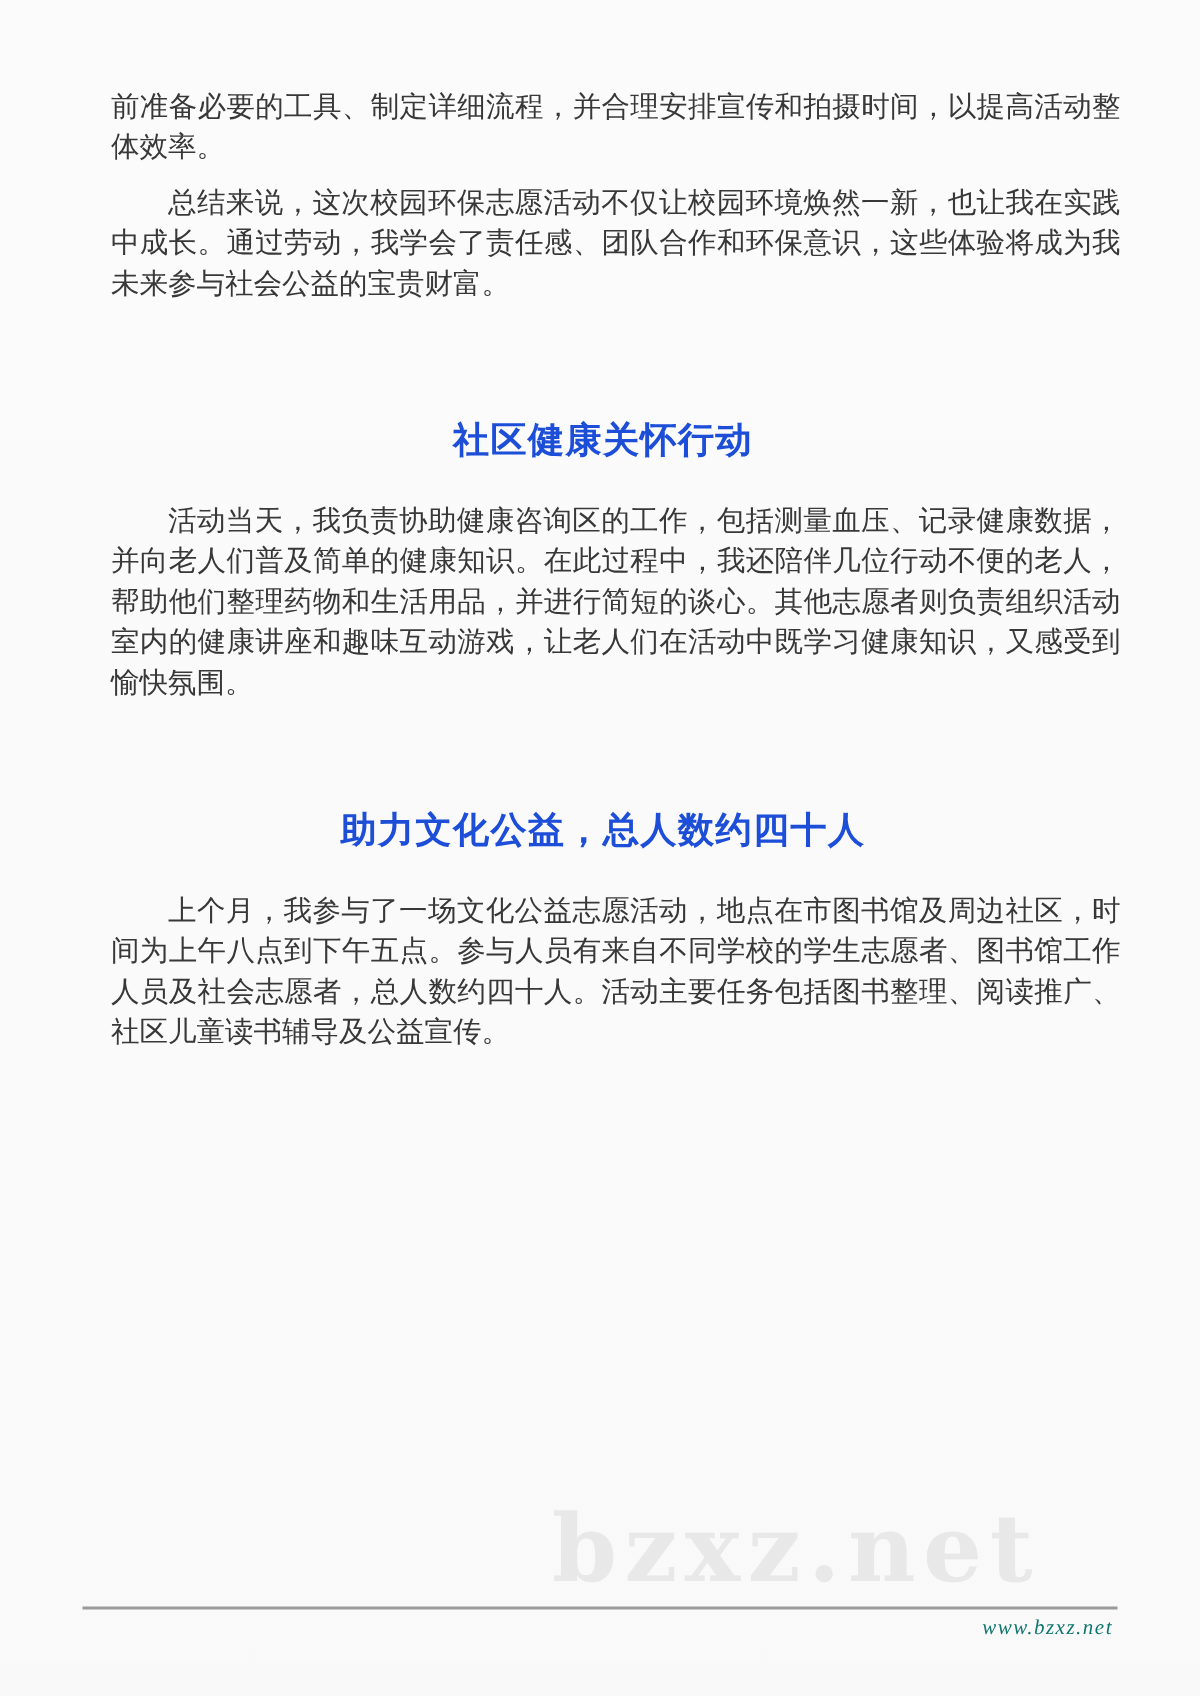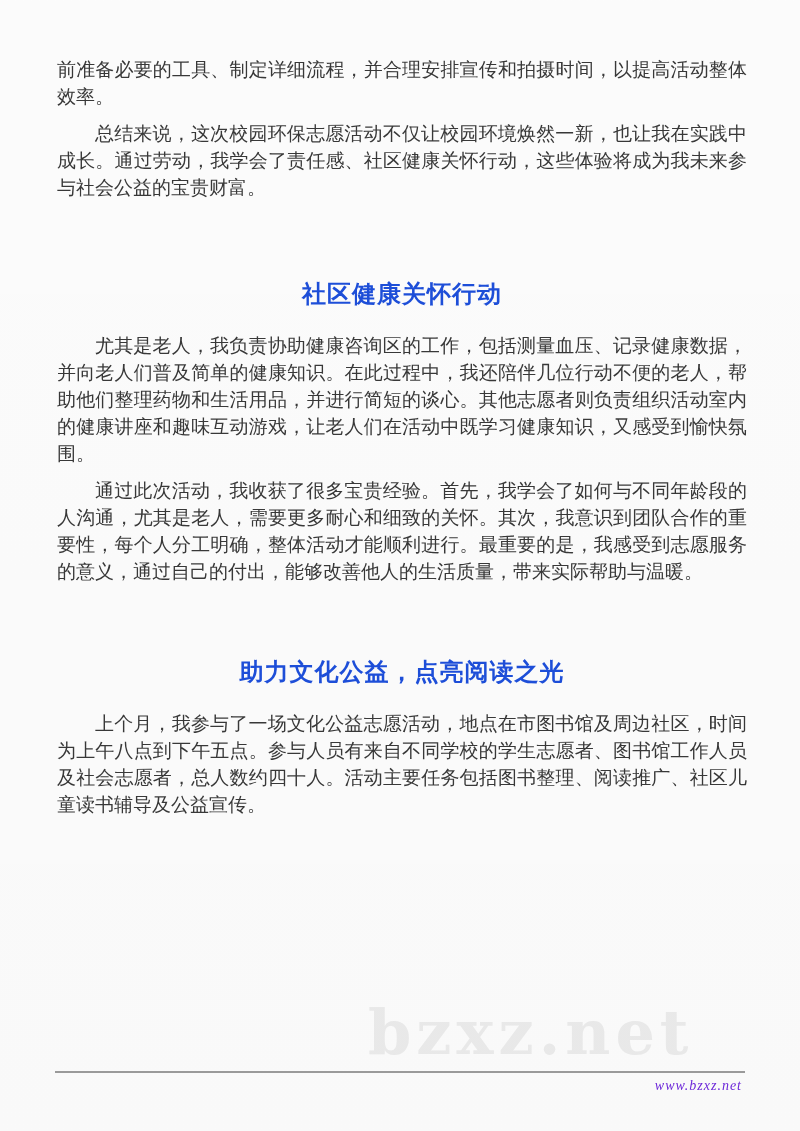--- a/index.html
+++ b/index.html
@@ -28,22 +28,21 @@
     left: 57px;
     top: 58px;
     width: 690px;
     color: #383838;
     font-size: 19px;
     line-height: 27px;
     text-align: justify;
     z-index: 1;
   }
   .content p {
-    margin: 0 0 10px 0;
-    font-family: Liberation Mono, monospace;
+    margin: 0 0 10px 17px;
   }
   .content p.indent {
     text-indent: 38px;
   }
   .section-title {
     font-size: 24px;
     font-weight: bold;
     color: #1d4ed8;
     text-align: center;
     text-indent: 0;
@@ -76,47 +75,46 @@
     z-index: 2;
   }
   .footer-url {
     position: absolute;
     right: 58px;
     top: 1078px;
     font-family: "Liberation Serif", serif;
     font-style: italic;
     font-size: 14px;
     letter-spacing: 1px;
-    color: #6d28d9;
+    color: #0f766e;
     z-index: 2;
   }
 </style>
 </head>
 <body>
 
 <div class="page">
 
   <div class="big-watermark">bzxz.net</div>
 
   <div class="content">
 
     <p>前准备必要的工具、制定详细流程，并合理安排宣传和拍摄时间，以提高活动整体效率。</p>
 
-    <p class="indent">总结来说，这次校园环保志愿活动不仅让校园环境焕然一新，也让我在实践中成长。通过劳动，我学会了责任感、社区健康关怀行动，这些体验将成为我未来参与社会公益的宝贵财富。</p>
+    <p class="indent">总结来说，这次校园环保志愿活动不仅让校园环境焕然一新，也让我在实践中成长。通过劳动，我学会了责任感、团队合作和环保意识，这些体验将成为我未来参与社会公益的宝贵财富。</p>
 
     <h2 class="section-title">社区健康关怀行动</h2>
 
 
-    <p class="indent">尤其是老人，我负责协助健康咨询区的工作，包括测量血压、记录健康数据，并向老人们普及简单的健康知识。在此过程中，我还陪伴几位行动不便的老人，帮助他们整理药物和生活用品，并进行简短的谈心。其他志愿者则负责组织活动室内的健康讲座和趣味互动游戏，让老人们在活动中既学习健康知识，又感受到愉快氛围。</p>
-
-    <p class="indent">通过此次活动，我收获了很多宝贵经验。首先，我学会了如何与不同年龄段的人沟通，尤其是老人，需要更多耐心和细致的关怀。其次，我意识到团队合作的重要性，每个人分工明确，整体活动才能顺利进行。最重要的是，我感受到志愿服务的意义，通过自己的付出，能够改善他人的生活质量，带来实际帮助与温暖。</p>
+    <p class="indent">活动当天，我负责协助健康咨询区的工作，包括测量血压、记录健康数据，并向老人们普及简单的健康知识。在此过程中，我还陪伴几位行动不便的老人，帮助他们整理药物和生活用品，并进行简短的谈心。其他志愿者则负责组织活动室内的健康讲座和趣味互动游戏，让老人们在活动中既学习健康知识，又感受到愉快氛围。</p>
 
 
 
-    <h2 class="section-title title-gap-small">助力文化公益，点亮阅读之光</h2>
+
+    <h2 class="section-title title-gap-small">助力文化公益，总人数约四十人</h2>
 
     <p class="indent">上个月，我参与了一场文化公益志愿活动，地点在市图书馆及周边社区，时间为上午八点到下午五点。参与人员有来自不同学校的学生志愿者、图书馆工作人员及社会志愿者，总人数约四十人。活动主要任务包括图书整理、阅读推广、社区儿童读书辅导及公益宣传。</p>
 
   </div>
 
   <div class="footer-line"></div>
 
   <div class="footer-url">www.bzxz.net</div>
 
 </div>

